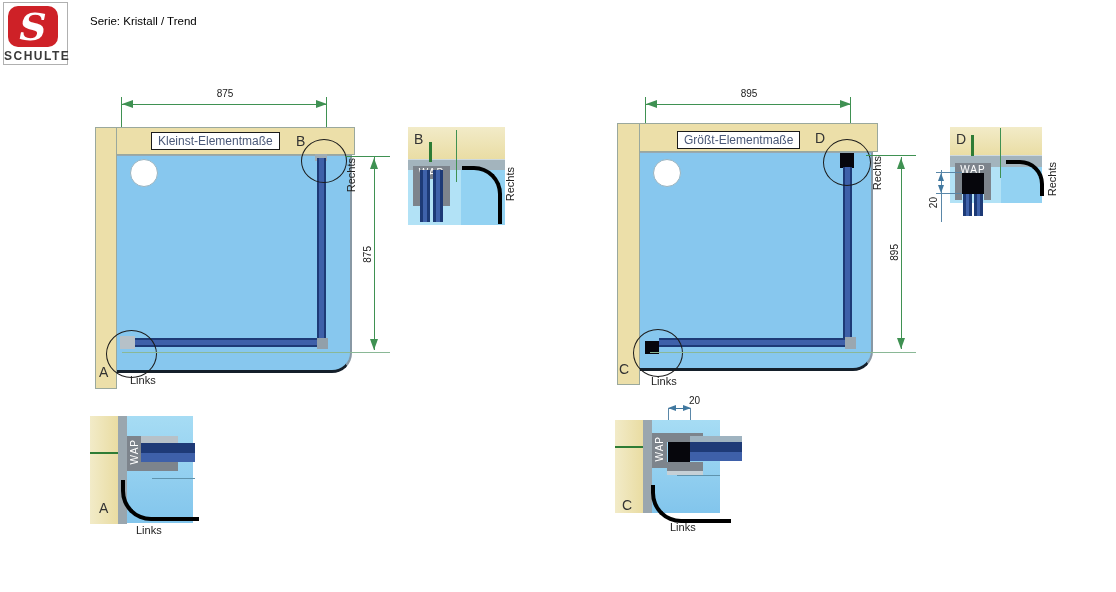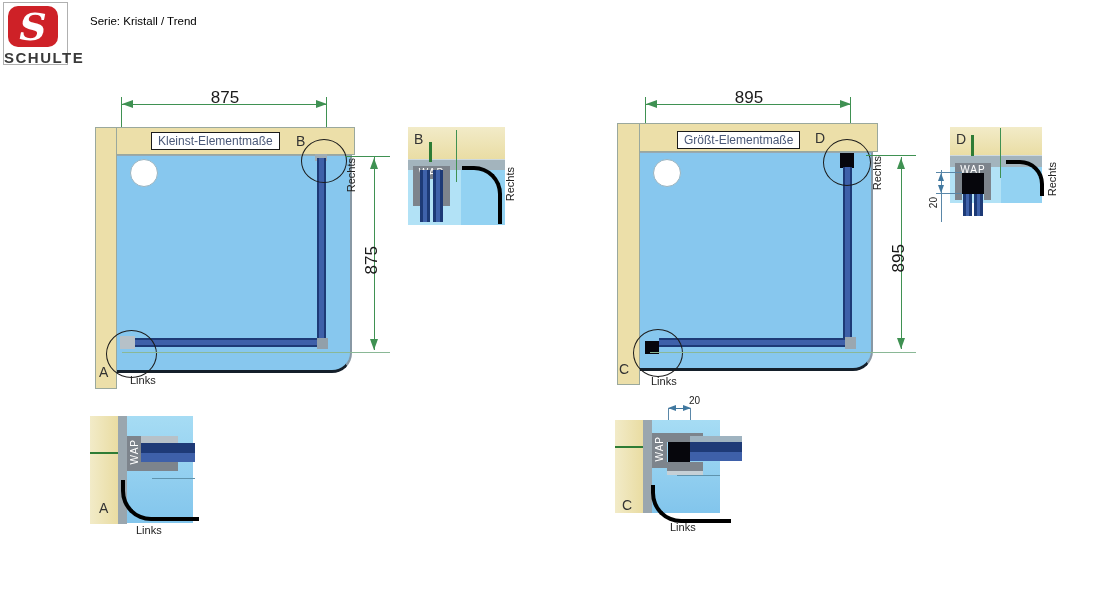--- a/index.html
+++ b/index.html
@@ -1,21 +1,21 @@
 <!DOCTYPE html>
 <html><head>
 <meta charset="utf-8">
 <style>
   html,body{margin:0;padding:0;background:#fff;}
   #canvas{position:relative;width:1116px;height:592px;background:#fff;overflow:hidden;
           font-family:"Liberation Sans",sans-serif;color:#222;}
   .abs{position:absolute;}
   .txt{position:absolute;white-space:nowrap;}
   .vtext{position:absolute;writing-mode:vertical-rl;transform:rotate(180deg);white-space:nowrap;}
-  .dim{font-size:17px;color:#1a1a1a;}
+  .dim{font-size:10px;color:#1a1a1a;}
   .dimS{font-size:10px;color:#1a1a1a;}
   .cletter{font-size:14px;color:#333;}
   .side{font-size:11px;color:#222;}
   .titlebox{position:absolute;border:1px solid #1a1a1a;background:#fff;color:#4a5878;
             font-size:12px;padding:1px 6px;}
   .wall{position:absolute;background:#ecdfa9;border:1px solid #9aa89d;box-sizing:border-box;}
   .tray{position:absolute;background:#87c7ee;border-top:1px solid #98a8b0;
         border-right:2px solid #8898a4;border-bottom:3px solid #141f2a;
         border-bottom-right-radius:20px;box-sizing:border-box;}
   .drain{position:absolute;width:26px;height:26px;border-radius:50%;background:#fff;border:1px solid #9ab4c0;}
@@ -56,21 +56,21 @@
 </style>
 </head>
 <body>
 
 <div id="canvas">
 
   <div class="abs" style="left:3px;top:2px;width:63px;height:61px;border:1px solid #b0b0b0;background:#fff;">
     <div class="abs" style="left:4px;top:3px;width:50px;height:41px;background:#ce2127;border-radius:10px;
          color:#fff;font-family:'DejaVu Serif',serif;font-weight:bold;font-style:italic;
          font-size:38px;line-height:41px;text-align:center;">S</div>
-    <div class="abs" style="left:0;top:46px;width:61px;text-align:right;font-size:15px;font-weight:bold;
+    <div class="abs" style="left:0;top:46px;width:61px;text-align:right;font-size:12px;font-weight:bold;
          letter-spacing:1.5px;color:#3a3a3a;">SCHULTE</div>
   </div>
   <div class="txt" style="left:90px;top:15px;font-size:11.5px;color:#000;">Serie: Kristall / Trend</div>
 
   <div>
 
     <div class="gline-v" style="left:121px;top:97px;height:30px;"></div>
     <div class="gline-v" style="left:326px;top:97px;height:62px;"></div>
     <div class="gline-h" style="left:122px;top:104px;width:205px;"></div>
     <div class="arr arrL" style="left:122px;top:100px;"></div>

